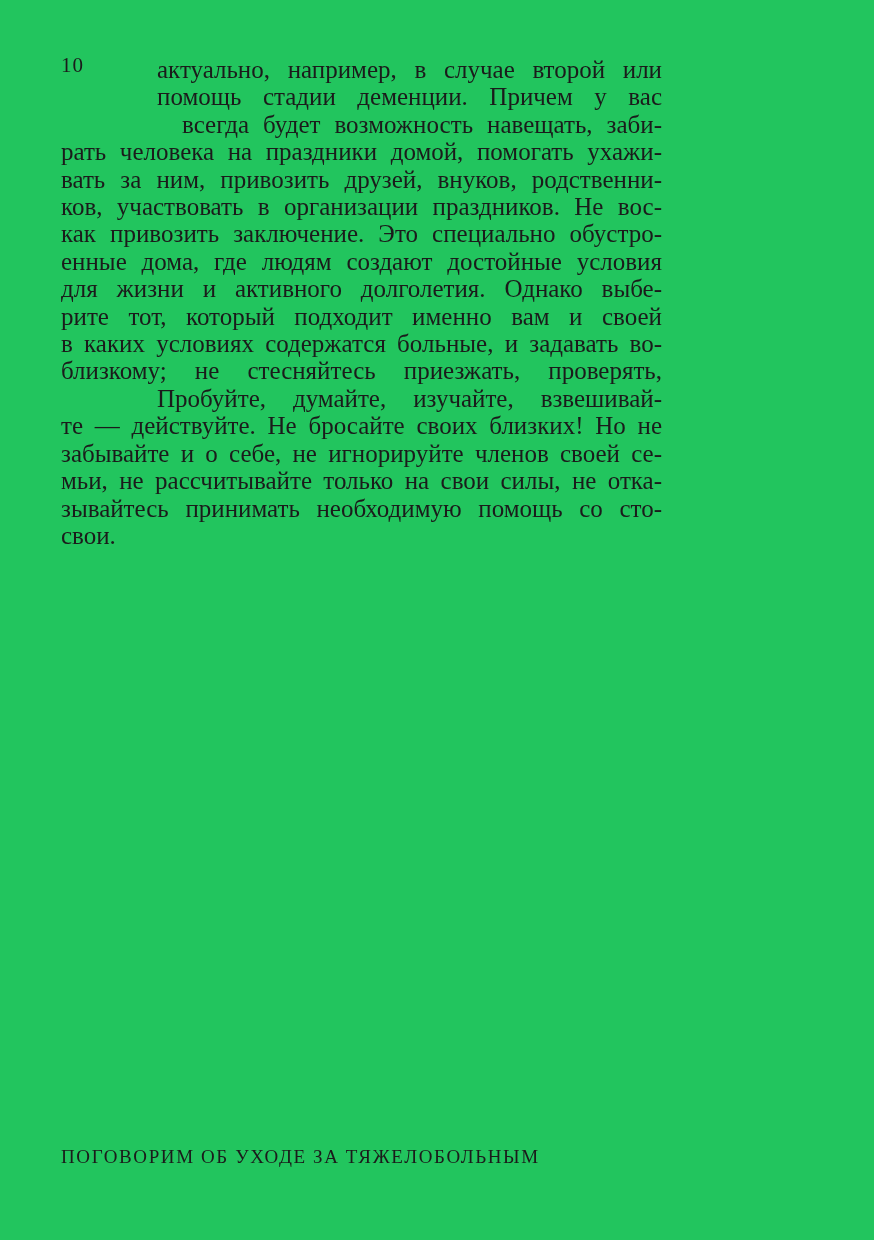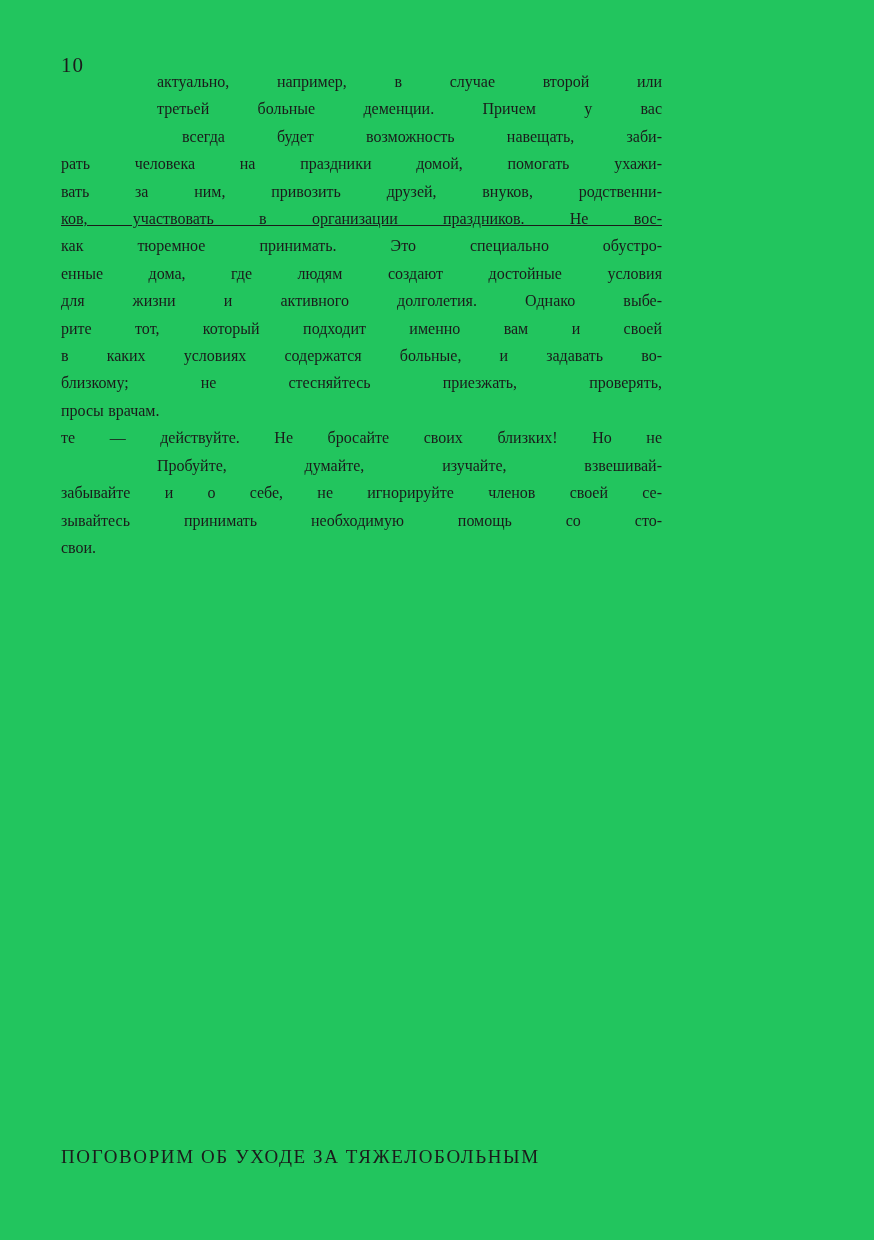--- a/index.html
+++ b/index.html
@@ -22,23 +22,23 @@
     top: 52px;
     font-size: 21px;
     line-height: 27px;
     letter-spacing: 1px;
     font-variant-numeric: oldstyle-nums;
     color: #1b1b1b;
   }
   .text-block {
     position: absolute;
     left: 61px;
-    top: 68px;
+    top: 56px;
     width: 601px;
-    font-size: 16px;
+    font-size: 25px;
     line-height: 27.4px;
     color: #1b1b1b;
   }
   .line {
     text-align: justify;
     text-align-last: justify;
     white-space: normal;
     word-spacing: 0.02em;
   }
   .line.last {
@@ -59,35 +59,35 @@
 </style>
 </head>
 <body>
 
 <div class="page">
 
   <div class="page-number">10</div>
 
   <div class="text-block">
       <div class="line" style="padding-left: 96px;">актуально, например, в случае второй или</div>
-      <div class="line" style="padding-left: 96px;">третьей больные деменции. Причем у вас</div>
+      <div class="line" style="padding-left: 96px;">помощь стадии деменции. Причем у вас</div>
       <div class="line" style="padding-left: 121px;">всегда будет возможность навещать, заби-</div>
       <div class="line" style="padding-left: 0px;">рать человека на праздники домой, помогать ухажи-</div>
       <div class="line" style="padding-left: 0px;">вать за ним, привозить друзей, внуков, родственни-</div>
-      <div class="line" style="padding-left: 0px; text-decoration: underline;">ков, участвовать в организации праздников. Не вос-</div>
-      <div class="line" style="padding-left: 0px;">как тюремное принимать. Это специально обустро-</div>
+      <div class="line" style="padding-left: 0px;">ков, участвовать в организации праздников. Не вос-</div>
+      <div class="line" style="padding-left: 0px;">как привозить заключение. Это специально обустро-</div>
       <div class="line" style="padding-left: 0px;">енные дома, где людям создают достойные условия</div>
       <div class="line" style="padding-left: 0px;">для жизни и активного долголетия. Однако выбе-</div>
       <div class="line" style="padding-left: 0px;">рите тот, который подходит именно вам и своей</div>
       <div class="line" style="padding-left: 0px;">в каких условиях содержатся больные, и задавать во-</div>
       <div class="line" style="padding-left: 0px;">близкому; не стесняйтесь приезжать, проверять,</div>
-      <div class="line last" style="padding-left: 0px;">просы врачам.</div>
       <div class="para-gap"></div>
+      <div class="line" style="padding-left: 96px;">Пробуйте, думайте, изучайте, взвешивай-</div>
       <div class="line" style="padding-left: 0px;">те — действуйте. Не бросайте своих близких! Но не</div>
-      <div class="line" style="padding-left: 96px;">Пробуйте, думайте, изучайте, взвешивай-</div>
       <div class="line" style="padding-left: 0px;">забывайте и о себе, не игнорируйте членов своей се-</div>
+      <div class="line" style="padding-left: 0px;">мьи, не рассчитывайте только на свои силы, не отка-</div>
       <div class="line" style="padding-left: 0px;">зывайтесь принимать необходимую помощь со сто-</div>
       <div class="line last" style="padding-left: 0px;">свои.</div>
     </div>
 
   <div class="footer">ПОГОВОРИМ ОБ УХОДЕ ЗА ТЯЖЕЛОБОЛЬНЫМ</div>
 
 </div>
 
 </body></html>

